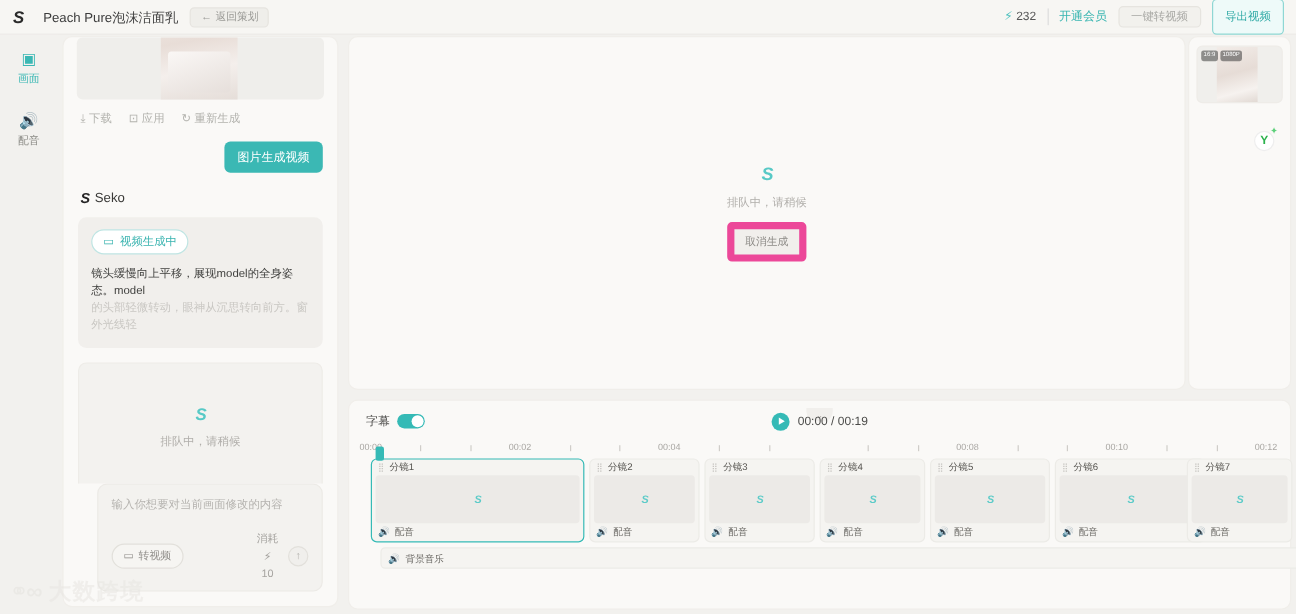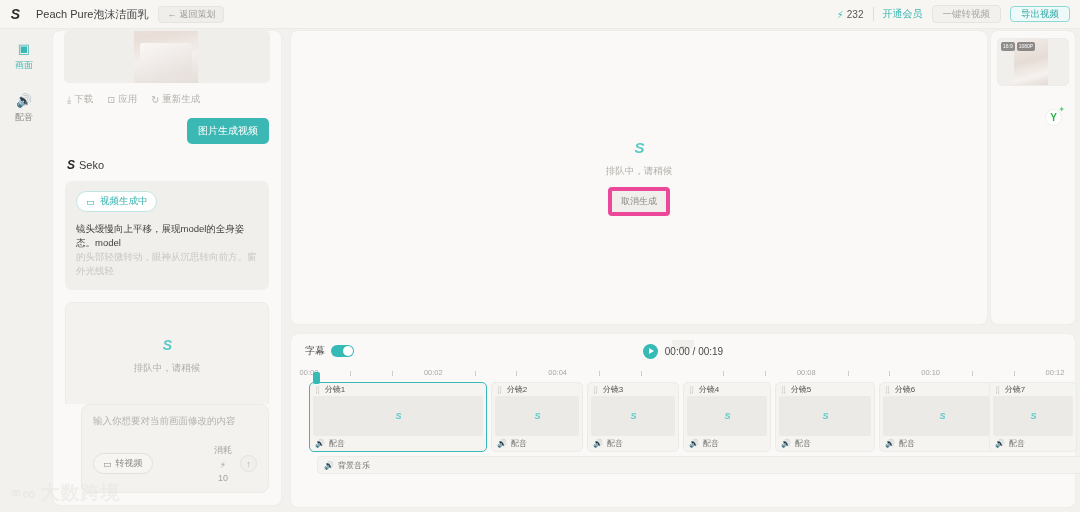--- a/index.html
+++ b/index.html
@@ -35,21 +35,21 @@
   }
   .credits { display: flex; align-items: center; gap: 3px; font-size: 10px; color: #575757; }
   .credit-ico { color: #4cc0bd; font-size: 10px; }
   .vip-link { font-size: 10px; color: #37b5b0; cursor: pointer; border-left: 1px solid #ddd; padding-left: 9px; }
   .ghost-btn {
     height: 18px; padding: 0 10px; border-radius: 4px; font-size: 9.5px;
     background: #f2f1ed; border: 1px solid #e6e4df; color: #a8a8a4;
     display: flex; align-items: center; cursor: pointer; white-space: nowrap;
   }
   .primary-outline-btn {
-    height: 16px; padding: 0 10px; border-radius: 4px; font-size: 9.5px;
+    height: 30px; padding: 0 10px; border-radius: 4px; font-size: 9.5px;
     background: #eefaf9; border: 1px solid #8fd7d4; color: #2fa9a5;
     display: flex; align-items: center; cursor: pointer; white-space: nowrap;
   }
 
   
   .rail {
     position: absolute; top: 29px; left: 0; width: 48px; height: 483px;
     background: #f2f1ee; padding-top: 10px;
     display: flex; flex-direction: column; align-items: center; gap: 16px;
   }
@@ -142,21 +142,21 @@
   
   .stage {
     position: absolute; top: 30px; left: 290px; width: 698px; height: 295px;
     background: #faf9f7; border-radius: 8px; border: 1px solid #f0eeea;
     display: flex; align-items: center; justify-content: center;
   }
   .stage-inner { display: flex; flex-direction: column; align-items: center; gap: 9px; }
   .stage-spin { font-size: 15px; color: #57c9c6; font-weight: 800; font-style: italic; letter-spacing:-1px;}
   .stage-txt { font-size: 9.5px; color: #b0aeaa; white-space: nowrap; }
   .cancel-btn {
-    background: #f1efec; border: 4px solid #ec4899; border-radius: 4px;
+    background: #f1efec; border: 6px solid #ec4899; border-radius: 4px;
     font-size: 9px; color: #8d8b87; padding: 4px 9px; cursor: pointer; white-space: nowrap;
   }
 
   
   .thumbs {
     position: absolute; top: 30px; right: 4px; width: 86px; height: 295px;
     background: #faf9f7; border-radius: 8px; border: 1px solid #f0eeea;
     padding: 7px 6px;
   }
   .thumb-card {

